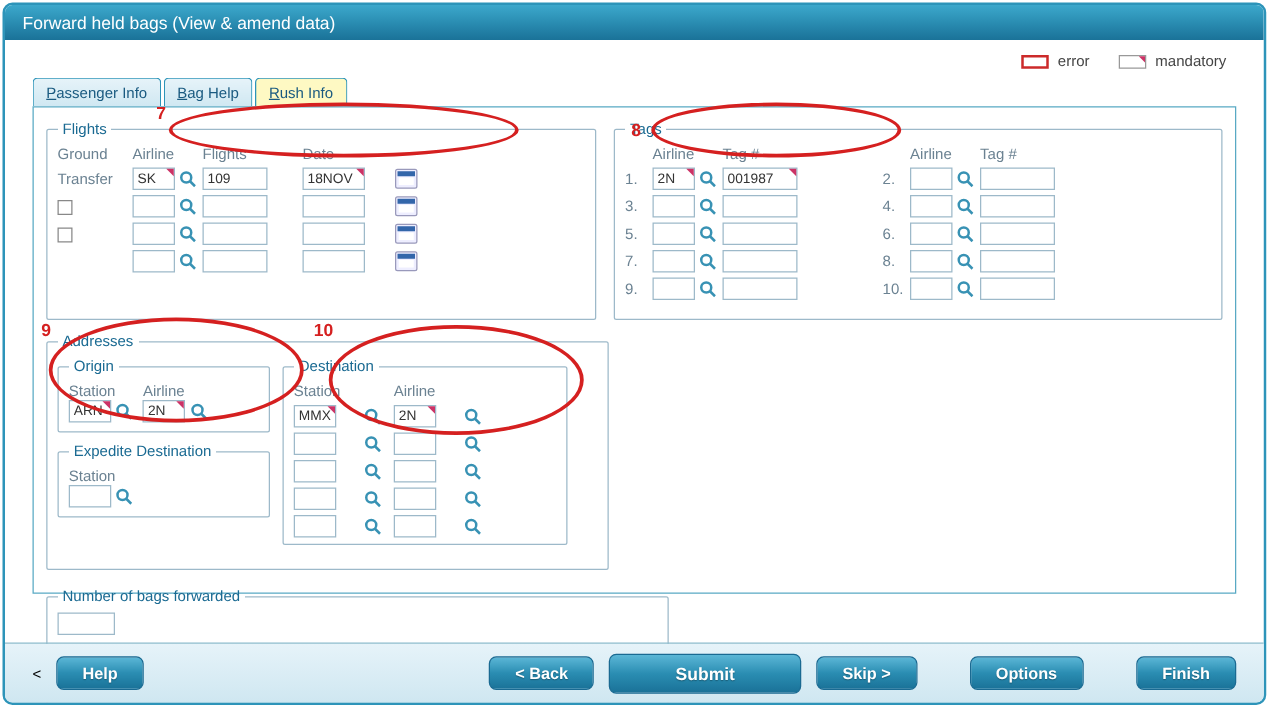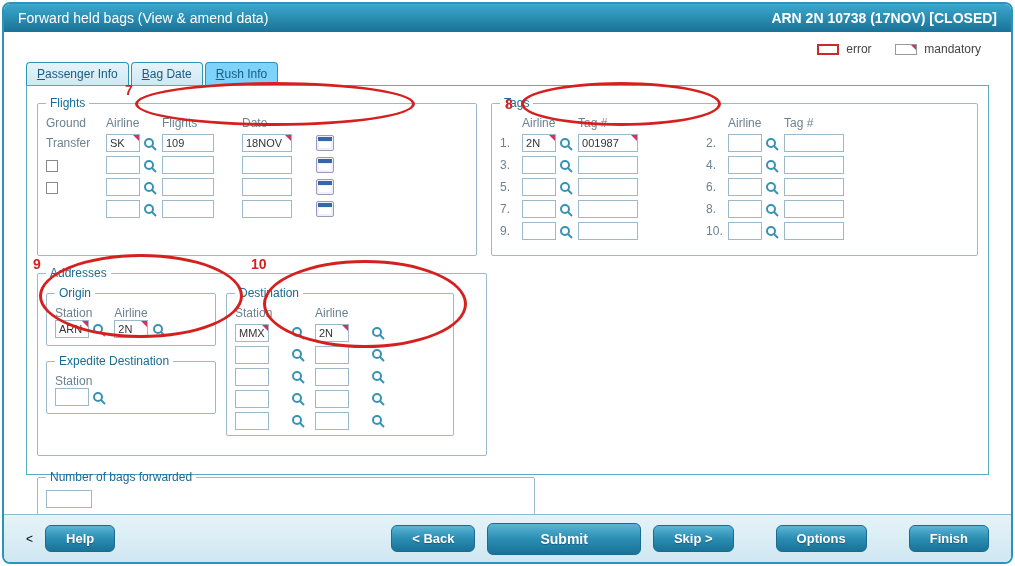--- a/index.html
+++ b/index.html
@@ -12,21 +12,21 @@
 .titlebar .right { font-weight: bold; }
 
 .legend-row { text-align: right; padding: 10px 30px 6px; color: #444; }
 .legend-row .err-box { display: inline-block; width: 22px; height: 11px; border: 2px solid #cc2a2a; vertical-align: middle; margin-right: 4px; }
 .legend-row .mand-box { display: inline-block; width: 22px; height: 11px; border: 1px solid #999; vertical-align: middle; margin-right: 4px; margin-left: 20px; position: relative; background: #fff; }
 .legend-row .mand-box::after { content: ''; position: absolute; top: 0; right: 0; width: 0; height: 0; border-left: 5px solid transparent; border-top: 5px solid #c36; }
 
 .tabs { margin: 0 22px; }
 .tabrow { display: flex; }
 .tab { border: 1px solid #2d94b9; border-bottom: none; padding: 4px 10px; font-size: 12px; color: #1a5a80; background: linear-gradient(#e6f3f9,#d0e8f2); border-radius: 4px 4px 0 0; margin-right: 2px; cursor: pointer; }
-.tab.active { background: #7dd3fc; color: #1a5a80; font-weight: normal; }
+.tab.active { background: #fef9c3; color: #1a5a80; font-weight: normal; }
 .tab u { text-decoration: underline; }
 
 .content { border: 1px solid #58a9c4; margin: 0 22px; padding: 10px; height: 390px; position: relative; background: #fff; }
 
 .row1 { display: flex; gap: 14px; }
 .row2 { display: flex; gap: 14px; margin-top: 10px; flex-direction: column; }
 
 fieldset { border: 1px solid #9db9c9; border-radius: 2px; padding: 6px 8px 10px; position: relative; }
 legend { color: #1a6a92; font-size: 12px; padding: 0 4px; }
 
@@ -91,34 +91,33 @@
 .spacer { flex: 1; }
 
 </style>
 </head>
 <body>
 
 <div class="window">
 
   <div class="titlebar">
     <span class="left">Forward held bags (View &amp; amend data)</span>
-    <span class="right">ARN 2N 10738 (17NOV) [CLOSED]</span>
   </div>
 
   <div class="legend-row">
     <span class="err-box"></span>
     <span>error</span>
     <span class="mand-box"></span>
     <span>mandatory</span>
   </div>
 
   <div class="tabs">
     <div class="tabrow">
       <div class="tab"><u>P</u><span>assenger Info</span></div>
-      <div class="tab"><u>B</u><span>ag Date</span></div>
+      <div class="tab"><u>B</u><span>ag Help</span></div>
       <div class="tab active"><u>R</u><span>ush Info</span></div>
     </div>
   </div>
 
   <div class="content">
 
     <div class="row1">
 
       <fieldset class="flights-fs">
         <legend>Flights</legend>

